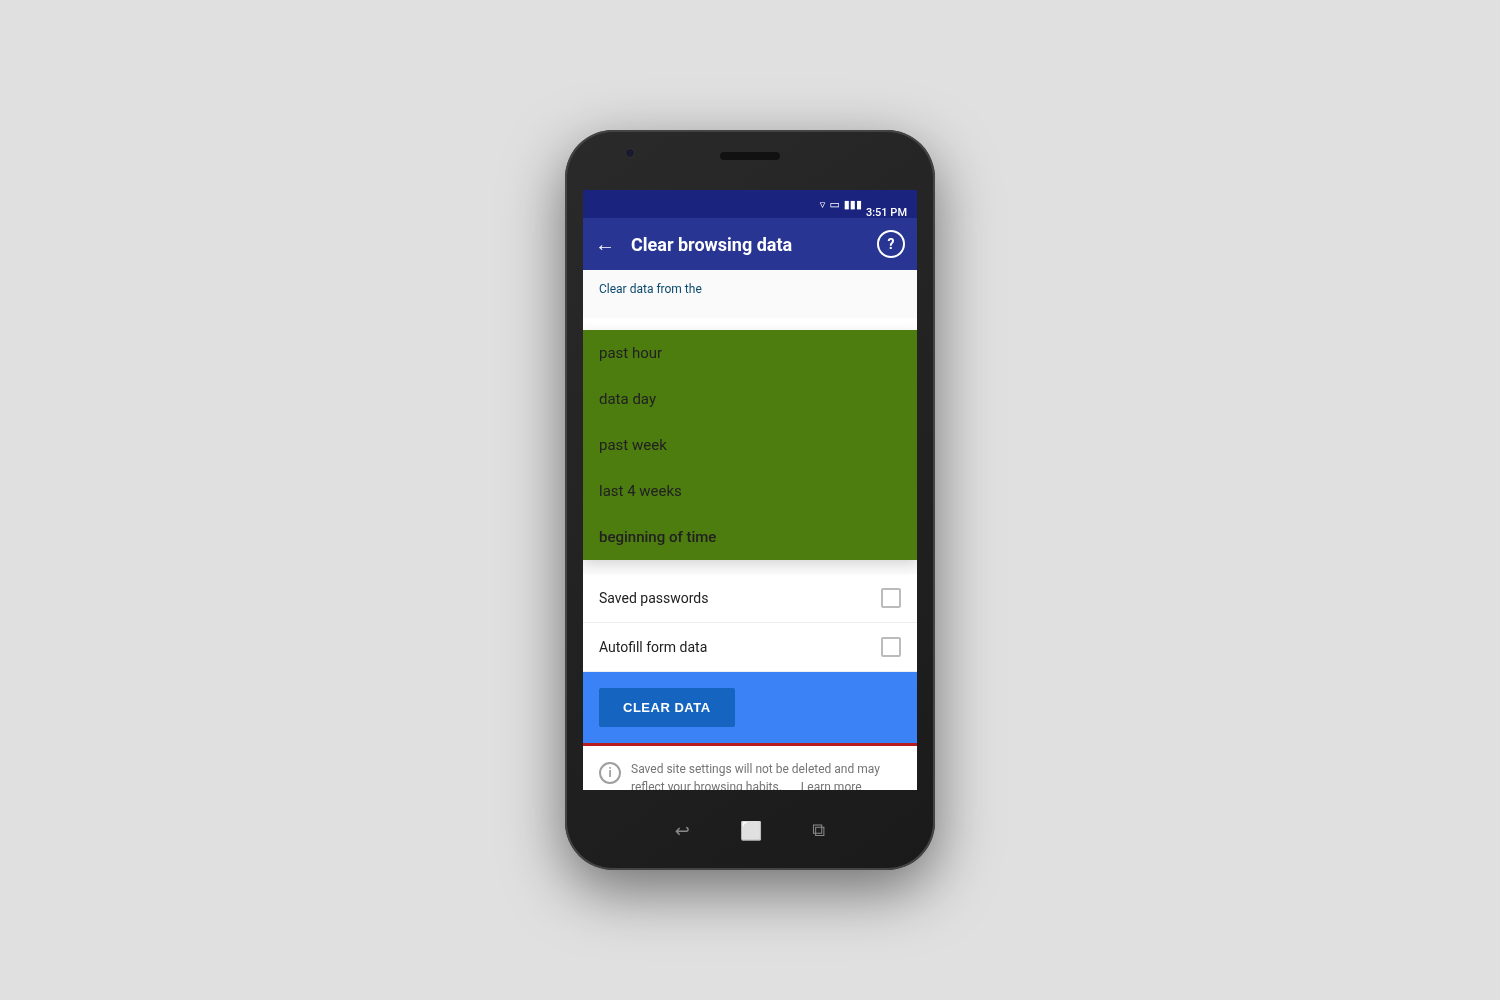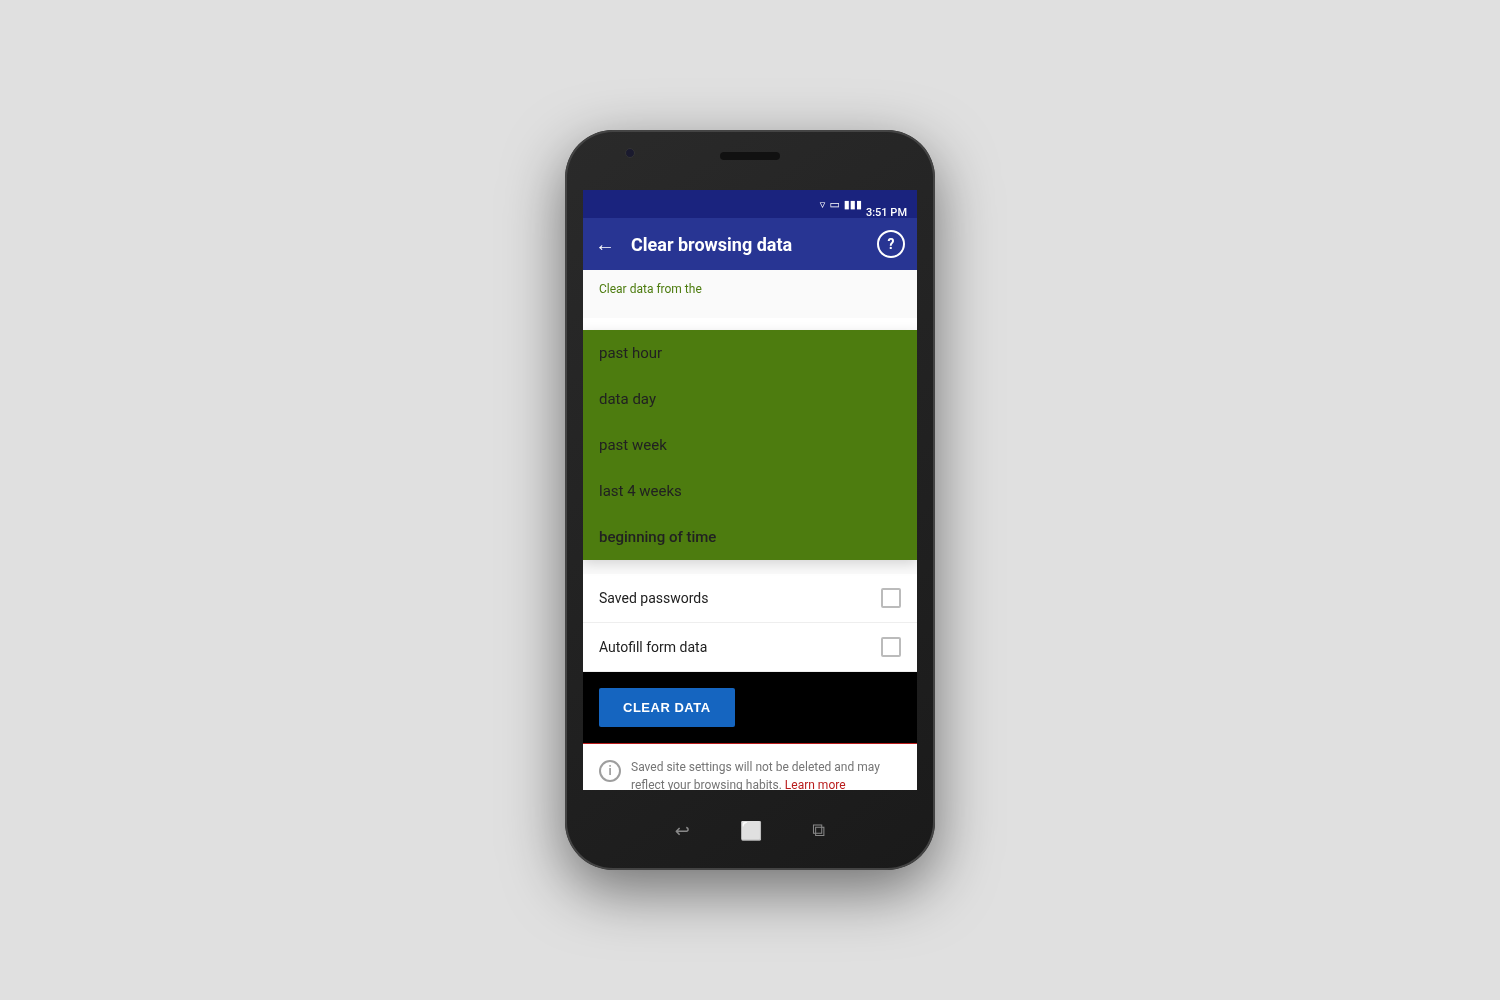--- a/index.html
+++ b/index.html
@@ -153,21 +153,21 @@
 
     
     .content {
       flex: 1;
       background: #fafafa;
       overflow-y: auto;
       position: relative;
     }
 
     .section-label {
-      color: #4d7c0f;
+      color: #0c4a6e;
       font-size: 12px;
       padding: 12px 16px 22px 16px;
     }
 
     .dropdown-item {
       padding: 14px 16px;
       font-size: 15px;
       color: #212121;
       cursor: pointer;
       display: flex;
@@ -200,23 +200,23 @@
       border: 2px solid #bbb;
       border-radius: 2px;
       display: flex;
       align-items: center;
       justify-content: center;
       flex-shrink: 0;
     }
 
     
     .clear-data-section {
-      background: #000000;
+      background: #3b82f6;
       padding: 16px;
-      border-bottom: 1px solid #b91c1c;
+      border-bottom: 3px solid #b91c1c;
     }
 
     .clear-data-btn {
       background: #1565C0;
       color: white;
       border: none;
       padding: 12px 24px;
       font-size: 13px;
       font-weight: 700;
       letter-spacing: 0.5px;
@@ -249,22 +249,23 @@
       margin-top: 2px;
     }
 
     .info-text {
       font-size: 12px;
       color: #757575;
       line-height: 1.5;
     }
 
     .info-link {
-      color: #b91c1c;
+      color: #737373;
       text-decoration: none;
+      margin-left: 16px;
     }
 
     .dropdown-overlay {
       position: absolute;
       top: 12px;
       left: 0;
       right: 0;
       background: #4d7c0f;
       box-shadow: 0 4px 12px rgba(0,0,0,0.15);
       z-index: 100;

